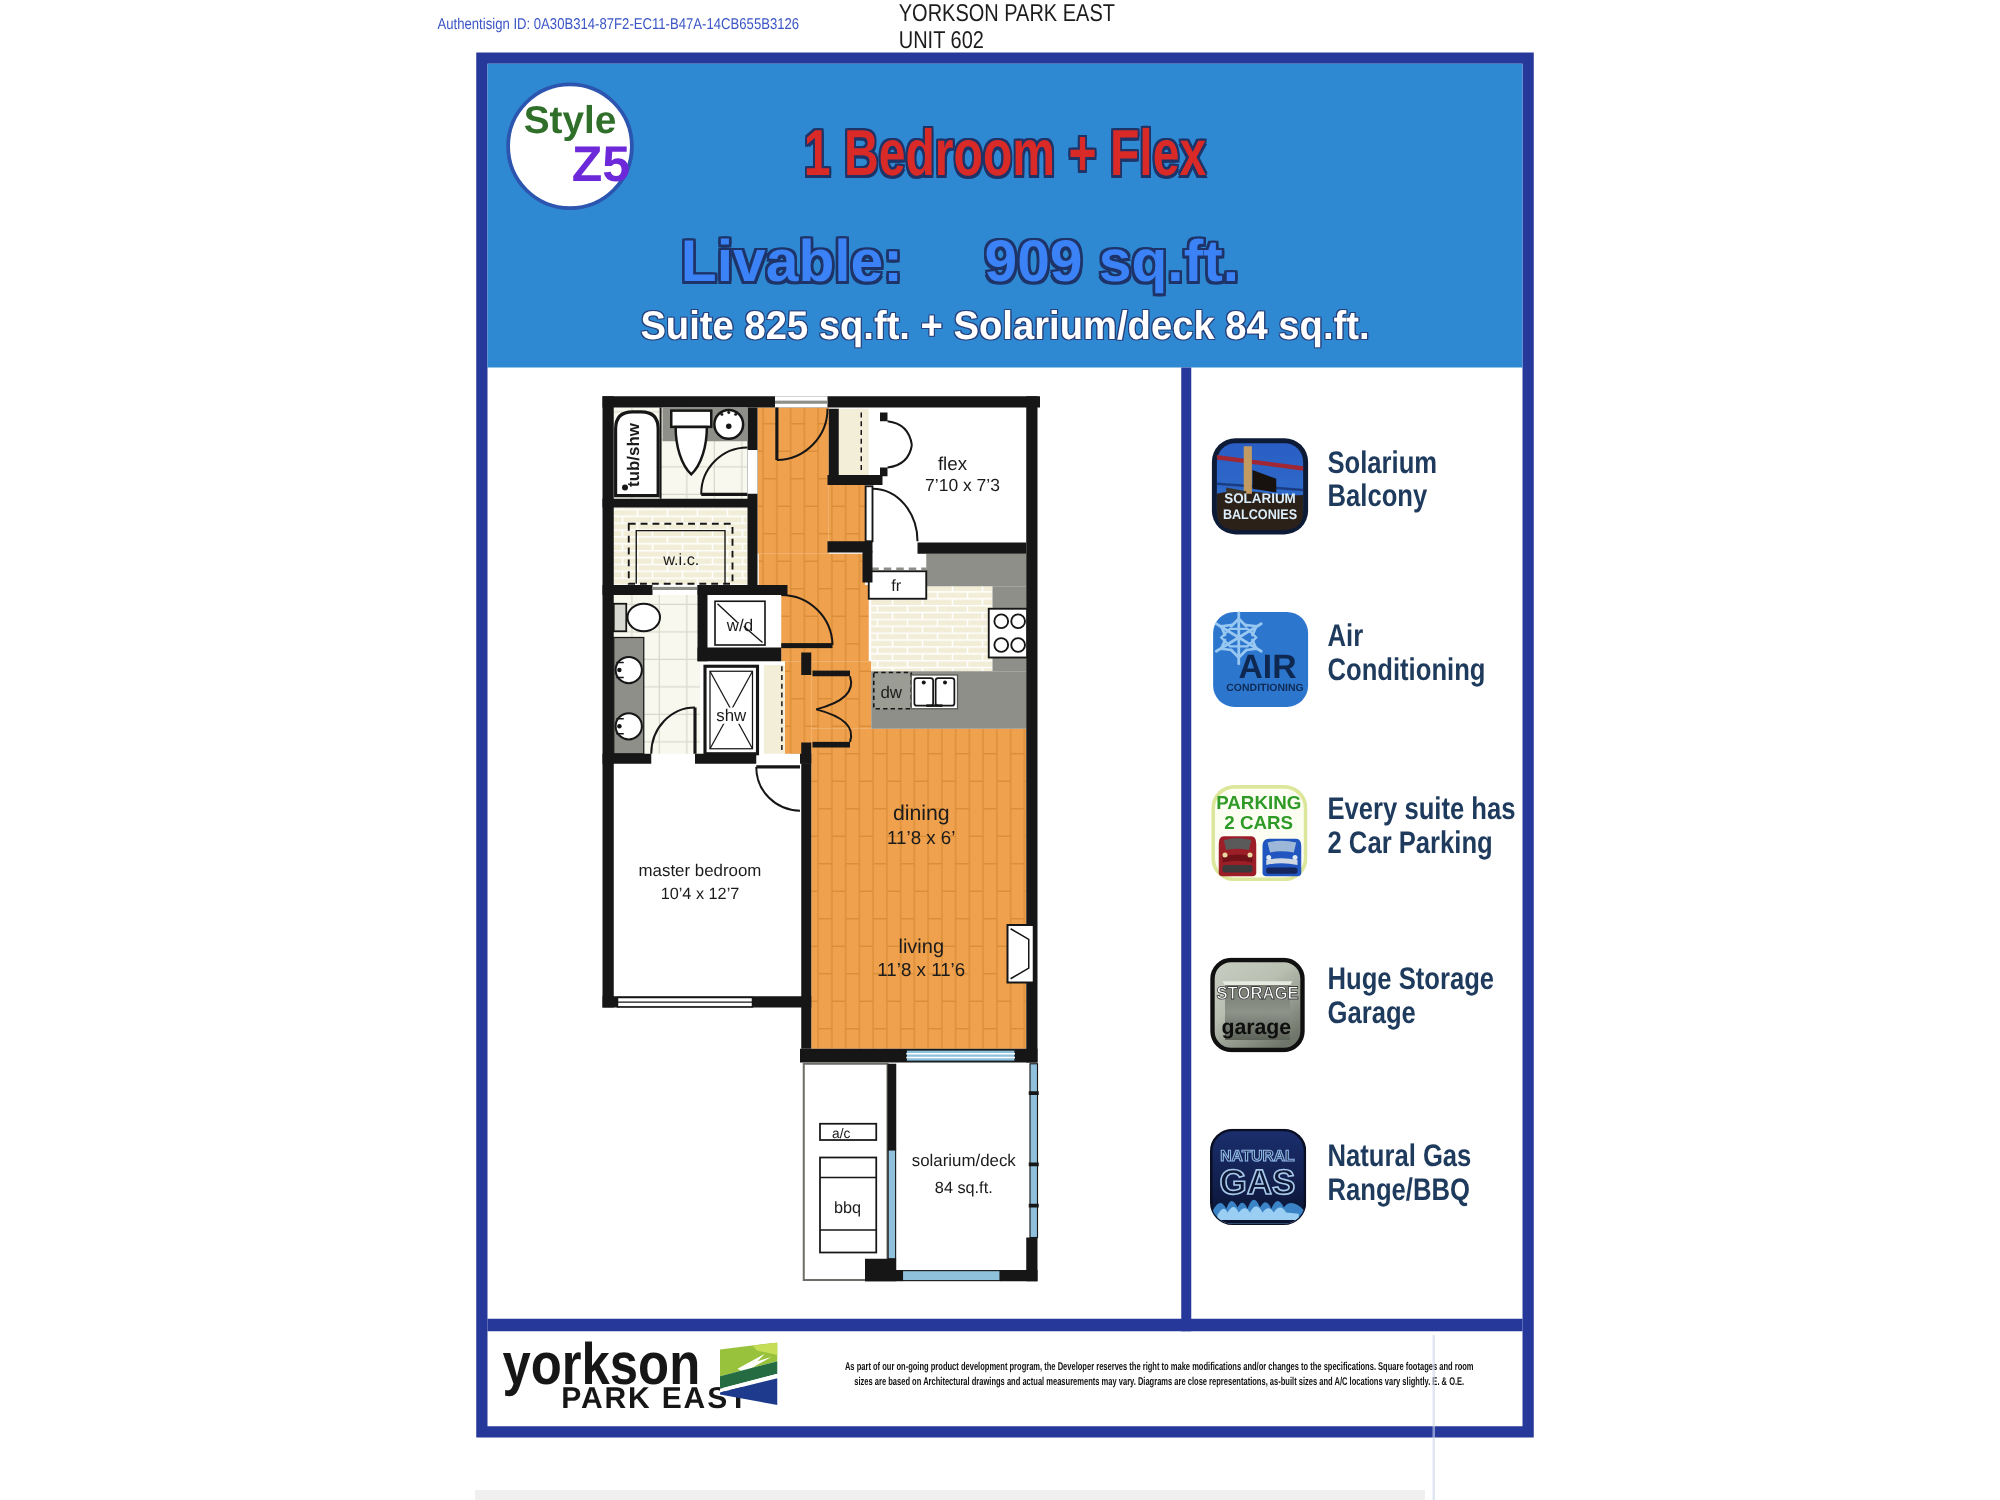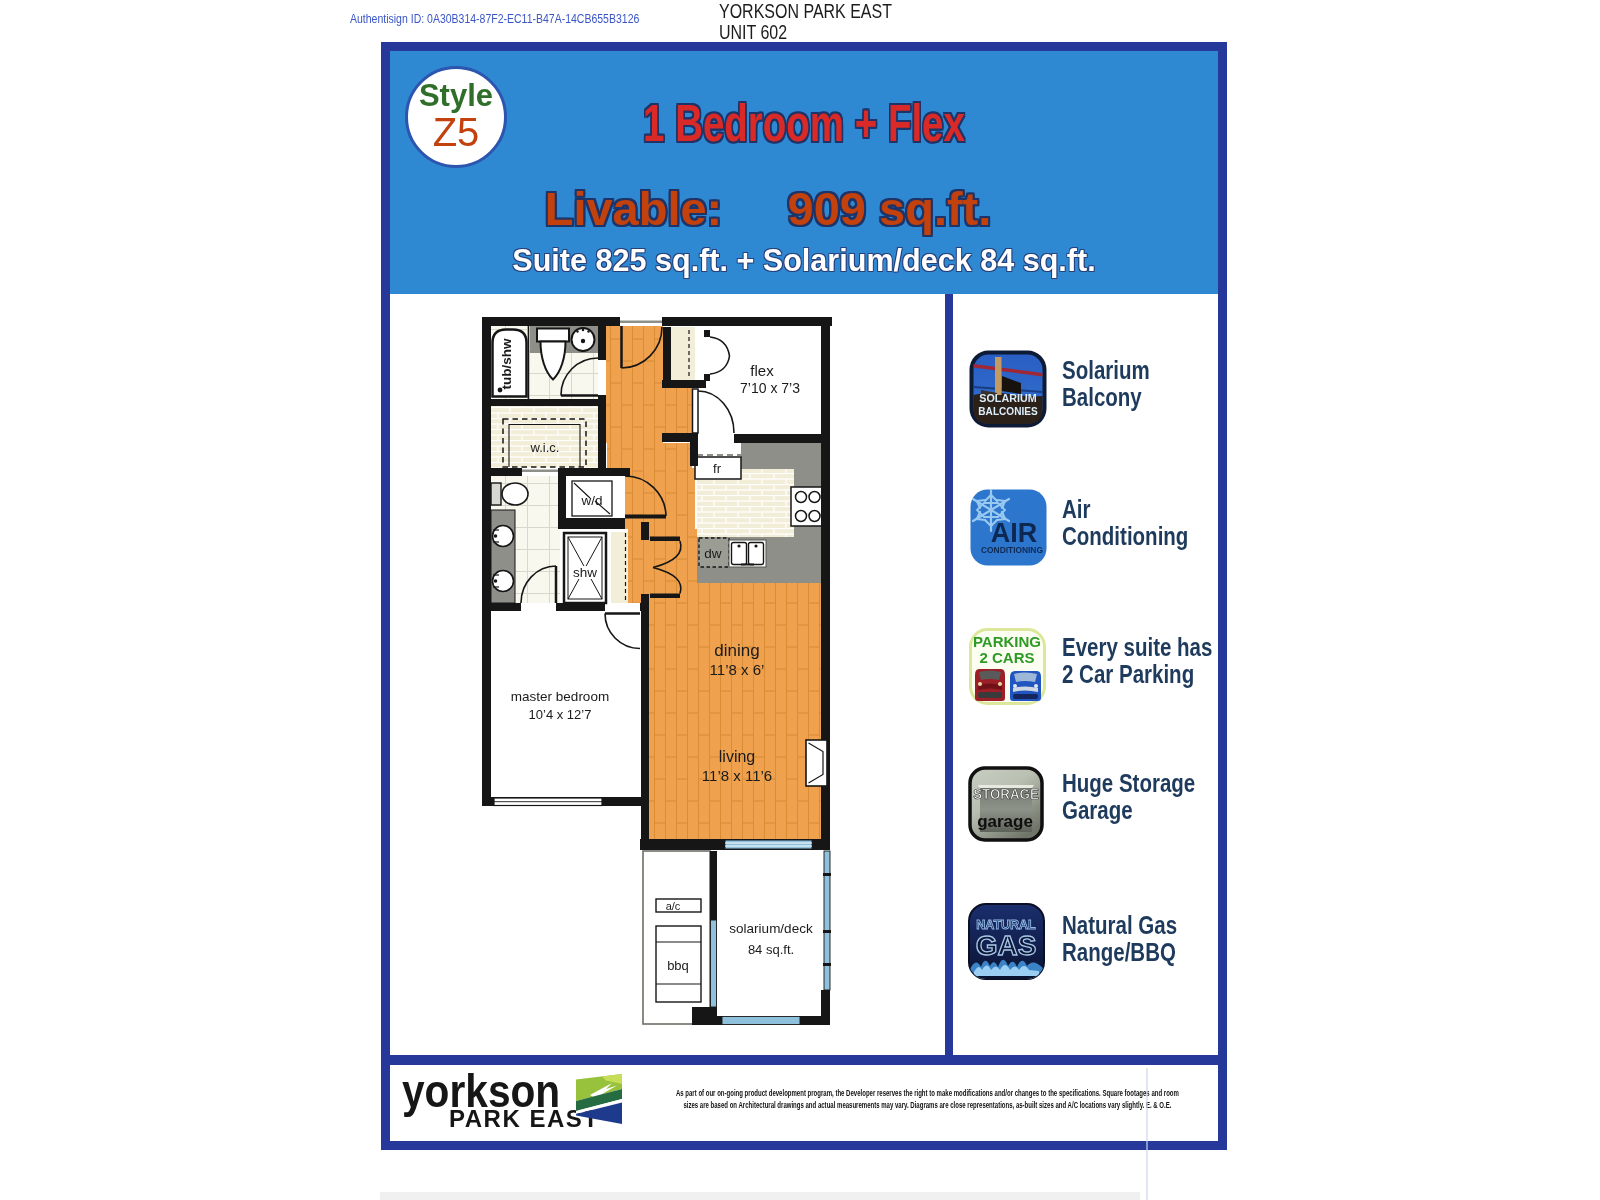--- a/index.html
+++ b/index.html
@@ -17,26 +17,26 @@
 <div class="abs" style="left:719px;top:0px;font-size:19.5px;color:#1c1c1c;transform:scaleX(0.82);transform-origin:0 0;white-space:nowrap;">YORKSON PARK EAST</div>
 
 <div class="abs" style="left:719px;top:21px;font-size:19.5px;color:#1c1c1c;transform:scaleX(0.82);transform-origin:0 0;white-space:nowrap;">UNIT 602</div>
 
 <div class="abs" style="left:381px;top:42px;width:828px;height:1090px;border:9px solid #26389a;background:#fff;"></div>
 
 <div class="abs" style="left:390px;top:51px;width:828px;height:243px;background:#2f89d2;"></div>
 
 <div class="abs" style="left:405px;top:66px;width:96px;height:96px;border-radius:50%;background:#fff;border:3px solid #2b55ae;text-align:center;">
   <div style="font-size:31px;font-weight:bold;color:#2f6f2a;line-height:32px;margin-top:11px;">Style</div>
-  <div style="font-size:40px;font-weight:normal;color:#c2410c;line-height:40px;">Z5</div>
+  <div style="font-size:40px;font-weight:bold;color:#6d28d9;line-height:40px;text-align:right;">Z5</div>
 </div>
 
 <div class="abs outline-navy" style="left:390px;top:93px;width:828px;text-align:center;font-size:52px;font-weight:bold;color:#d92a28;transform:scaleX(0.74);transform-origin:50% 0;">1 Bedroom + Flex</div>
 
-<div class="abs outline-navy" style="left:390px;top:181px;width:756px;text-align:center;font-size:47px;font-weight:bold;color:#c2410c;transform:scaleX(1.0);transform-origin:50% 0;">Livable: &nbsp;&nbsp;&nbsp;&nbsp;909 sq.ft.</div>
+<div class="abs outline-navy" style="left:390px;top:181px;width:756px;text-align:center;font-size:47px;font-weight:bold;color:#3b82f6;transform:scaleX(1.0);transform-origin:50% 0;">Livable: &nbsp;&nbsp;&nbsp;&nbsp;909 sq.ft.</div>
 
 <div class="abs outline-thin" style="left:390px;top:242px;width:828px;text-align:center;font-size:32px;font-weight:bold;color:#fff;transform:scaleX(0.955);transform-origin:50% 0;">Suite 825 sq.ft. + Solarium/deck 84 sq.ft.</div>
 
 <div class="abs" style="left:945px;top:294px;width:8px;height:771px;background:#26389a;"></div>
 
 <div class="abs" style="left:390px;top:1055px;width:828px;height:10px;background:#26389a;"></div>
 
 <div class="abs" style="left:402px;top:1063px;font-size:47px;font-weight:bold;color:#161616;transform:scaleX(0.865);transform-origin:0 0;white-space:nowrap;">yorkson</div>
 
 <div class="abs" style="left:449px;top:1105px;font-size:24px;font-weight:bold;color:#161616;letter-spacing:1.5px;white-space:nowrap;">PARK EAST</div>

